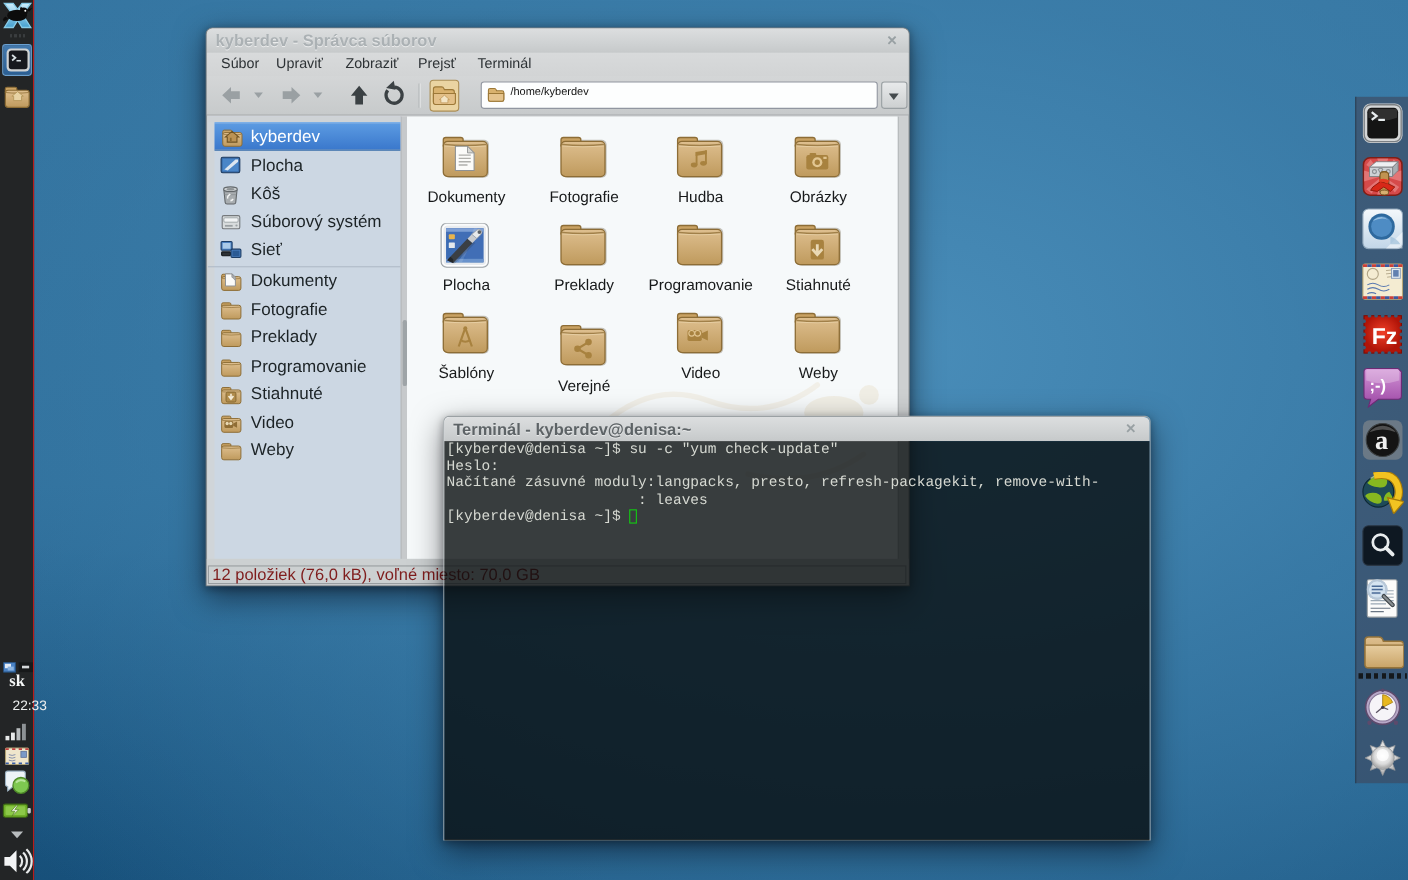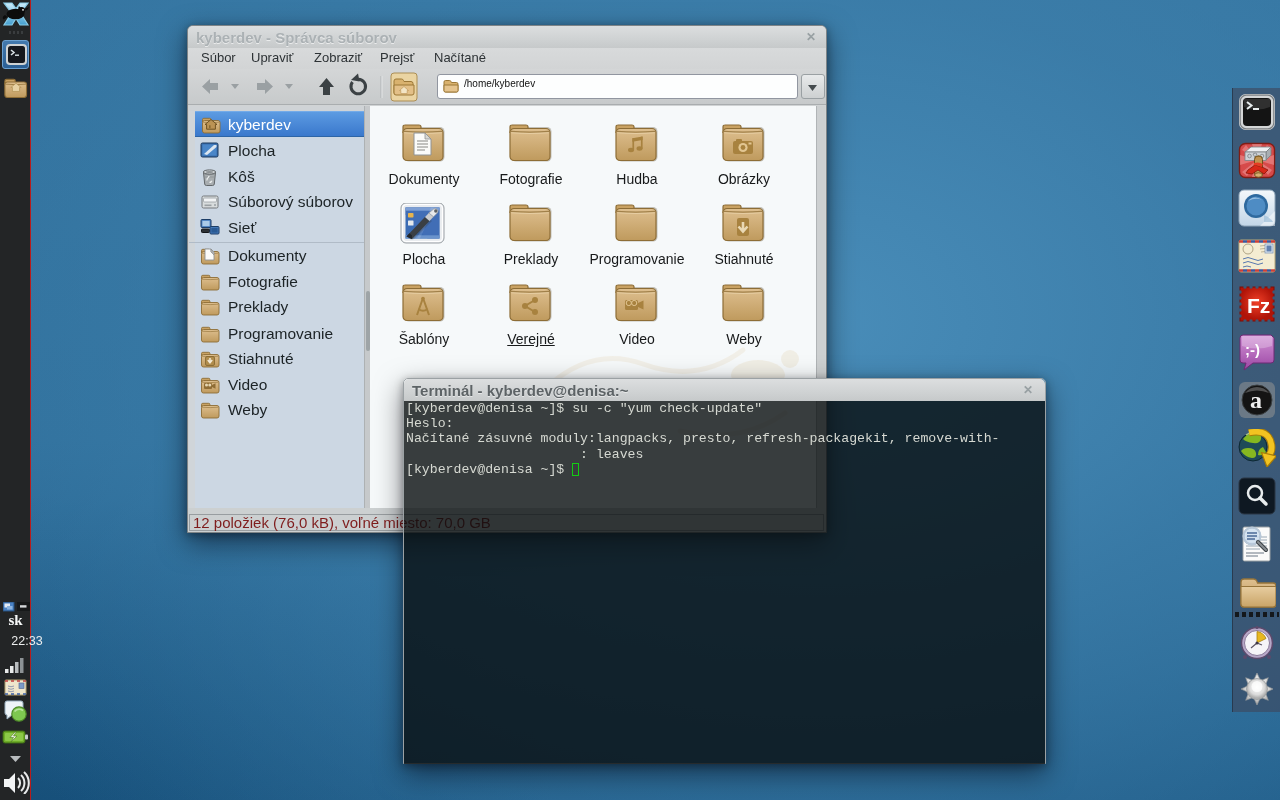--- a/index.html
+++ b/index.html
@@ -347,21 +347,21 @@
 <div id="fm" class="win">
   <div class="titlebar">
       <span class="tt">kyberdev - Správca súborov</span>
       <span class="cl" style="right:10px;">✕</span>
     </div>
   <div id="fm-menu">
     <span style="left:13px;">Súbor</span>
     <span style="left:63px;">Upraviť</span>
     <span style="left:126px;">Zobraziť</span>
     <span style="left:192px;">Prejsť</span>
-    <span style="left:246px;">Načítané</span>
+    <span style="left:246px;">Terminál</span>
   </div>
   <div id="fm-tools">
     <svg width="638" height="36" style="position:absolute;left:0;top:0;">
 
       <path d="M14 17.5 L22 10 L22 14 L30 14 L30 21 L22 21 L22 25 Z" fill="#9aa0a3"></path>
       <path d="M43 15 l8 0 l-4 5 z" fill="#9aa0a3"></path>
 
       <path d="M85 17.5 L77 10 L77 14 L69 14 L69 21 L77 21 L77 25 Z" fill="#9aa0a3"></path>
       <path d="M97 15 l8 0 l-4 5 z" fill="#9aa0a3"></path>
 
@@ -428,21 +428,21 @@
           </svg>
         <span class="lbl">Kôš</span>
       </div>
       <div class="srow" style="top:83px;">
         <svg width="20" height="20">
             <rect x="2" y="4" width="16" height="12" rx="1.5" fill="#d8dcdd" stroke="#75797c"></rect>
             <rect x="3.5" y="6" width="13" height="4" rx="1" fill="#f2f4f5" stroke="#9aa0a3" stroke-width="0.8"></rect>
             <rect x="4.5" y="12.5" width="7" height="1.6" fill="#9aa0a3"></rect>
             <circle cx="15" cy="13" r="1" fill="#9aa0a3"></circle>
           </svg>
-        <span class="lbl">Súborový súborov</span>
+        <span class="lbl">Súborový systém</span>
       </div>
       <div class="srow" style="top:109px;">
         <svg width="20" height="20">
             <rect x="1" y="1.5" width="10" height="8" rx="1" fill="#4a7fc0" stroke="#1c3d66"></rect>
             <rect x="2.4" y="2.9" width="7.2" height="5.2" fill="#aacae8"></rect>
             <rect x="1.5" y="11" width="8" height="3.5" rx="0.8" fill="#2d3134" stroke="#121518"></rect>
             <rect x="10" y="8.5" width="9" height="7.5" rx="1" fill="#4a7fc0" stroke="#1c3d66"></rect>
             <rect x="11.3" y="9.8" width="6.4" height="4.9" fill="#2a5a94"></rect>
           </svg>
         <span class="lbl">Sieť</span>
@@ -583,21 +583,21 @@
             </g>
           </svg><div class="lab">Stiahnuté</div></div>
       <div class="cell" style="left:2px; top:177px;"><svg width="46" height="40">
             <use href="#folderL"></use>
             <g transform="translate(14,13)" stroke="#a8823f" fill="none" stroke-width="2">
               <path d="M9 2 L3 19 M9 2 L15 19"></path>
               <path d="M4.5 13 q4.5 3.5 9 0" stroke-width="1.8"></path>
               <circle cx="9" cy="2.5" r="1.8" fill="#a8823f" stroke="none"></circle>
             </g>
           </svg><div class="lab">Šablóny</div></div>
-      <div class="cell" style="left:109px; top:177px;text-decoration:underline;"><svg width="46" height="40">
+      <div class="cell" style="left:109px; top:188px;"><svg width="46" height="40">
             <use href="#folderL"></use>
             <g transform="translate(15,14)" fill="#a8823f">
               <circle cx="13" cy="3" r="3"></circle>
               <circle cx="3" cy="9" r="3"></circle>
               <circle cx="13" cy="15" r="3"></circle>
               <path d="M13 3 L3 9 L13 15" stroke="#a8823f" stroke-width="2" fill="none"></path>
             </g>
           </svg><div class="lab">Verejné</div></div>
       <div class="cell" style="left:215px; top:177px;"><svg width="46" height="40">
             <use href="#folderL"></use>

